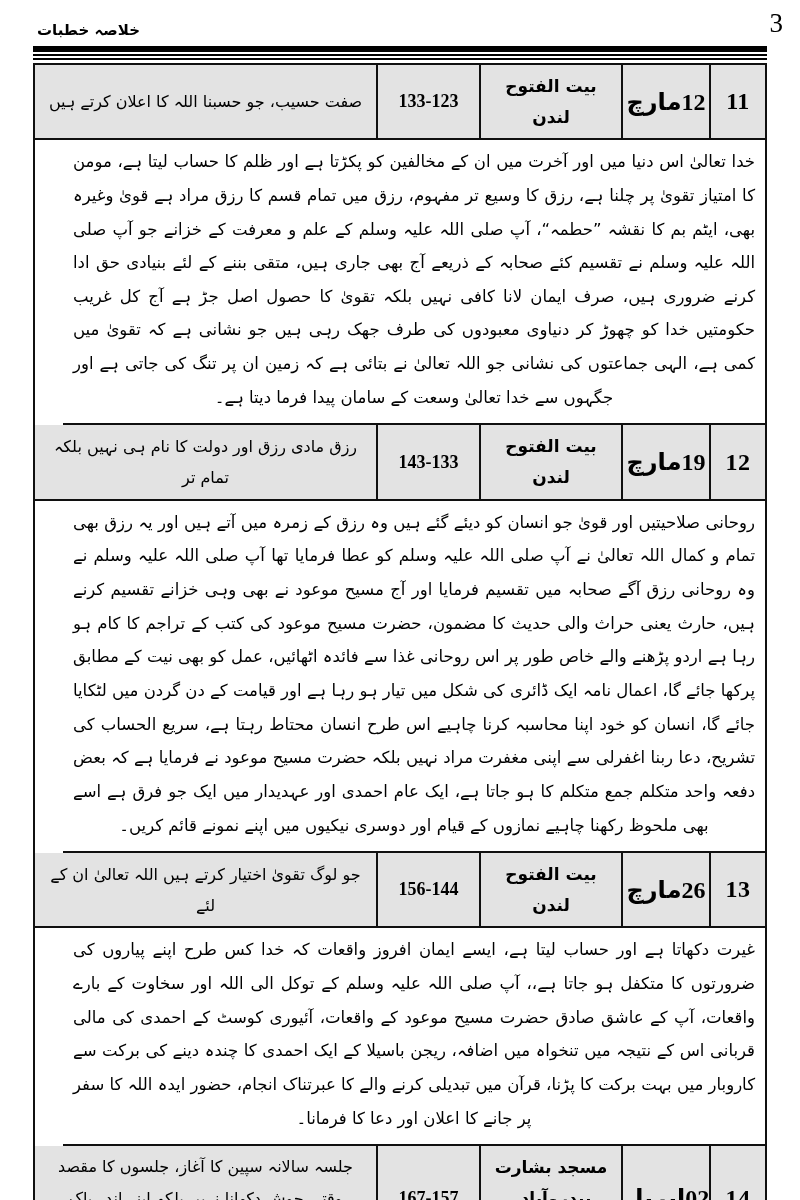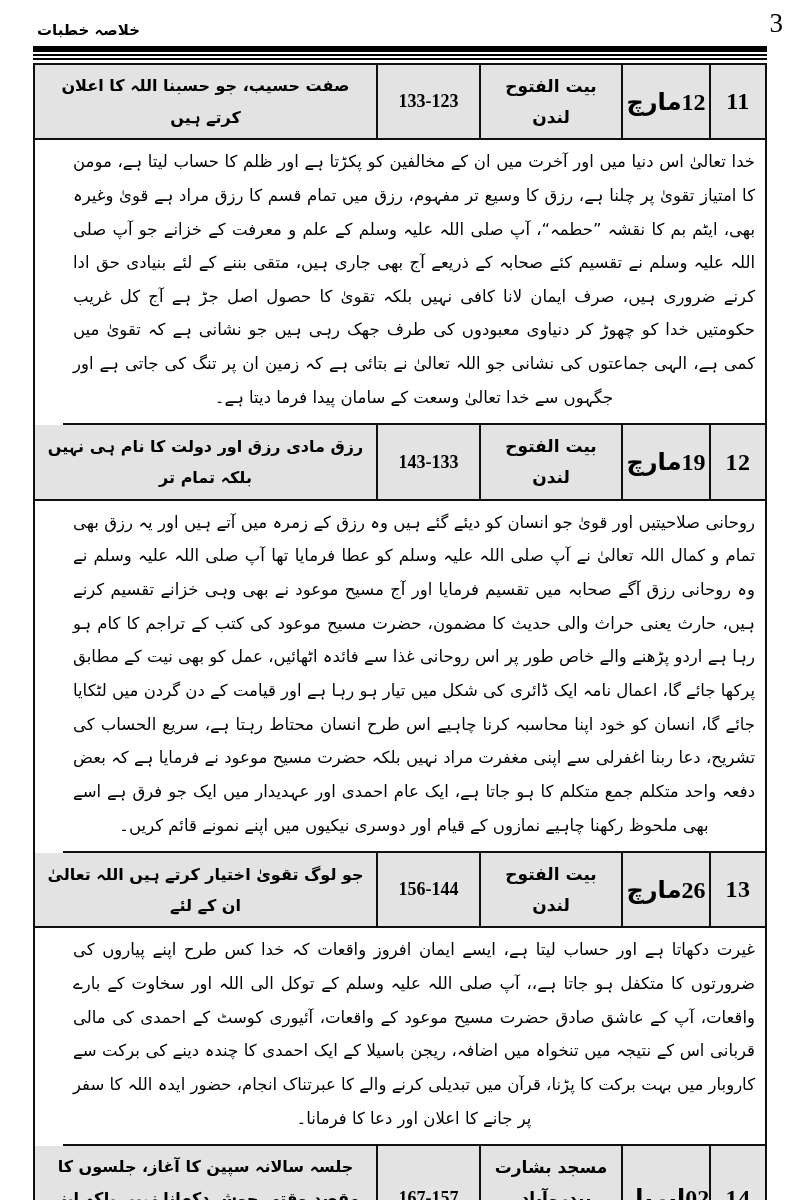--- a/index.html
+++ b/index.html
@@ -31,21 +31,21 @@
   .sec-header {
     display:flex; align-items:stretch;
     background:#e3e3e3; border-bottom:2px solid #101010;
   }
   .cell { display:flex; align-items:center; justify-content:center; padding:6px 4px; }
   .cell:not(:last-child) { border-left:2px solid #101010; }
   .c-serial { width:56px; }
   .c-date   { width:88px; }
   .c-loc    { width:142px; font-weight:bold; font-size:17px; line-height:1.8; text-align:center; }
   .c-pages  { width:103px; }
-  .c-title  { flex:1; font-weight:bold; font-size:16px; line-height:1.95; text-align:center; padding:4px 10px; }
+  .c-title  { flex:1; font-weight:normal; font-size:16px; line-height:1.95; text-align:center; padding:4px 10px; }
   .num {
     font-family:"Liberation Serif","DejaVu Sans",serif;
     font-weight:bold; font-size:24px; letter-spacing:0.5px;
   }
   .c-pages span { font-family:"Liberation Serif","DejaVu Sans",serif; font-weight:bold; font-size:18px; }
 
   .sec-body {
     border-bottom:2px solid #101010;
     padding:5px 10px 9px;
     font-size:16.5px; line-height:2.04;

